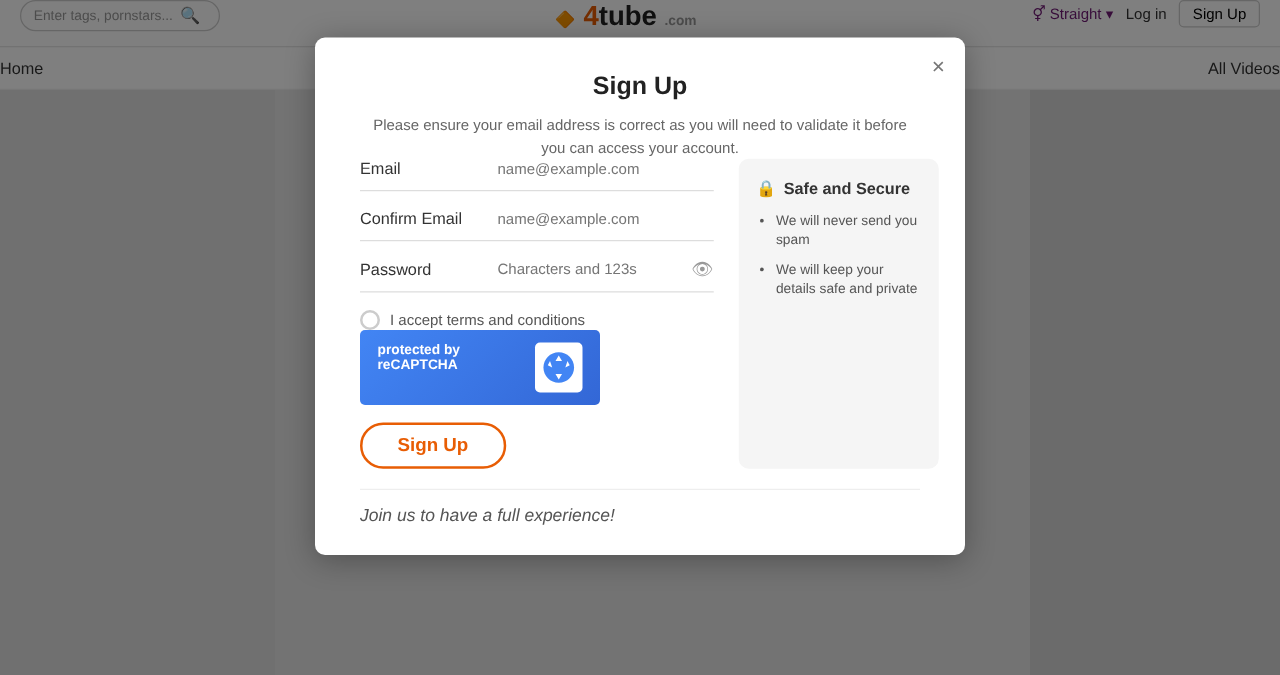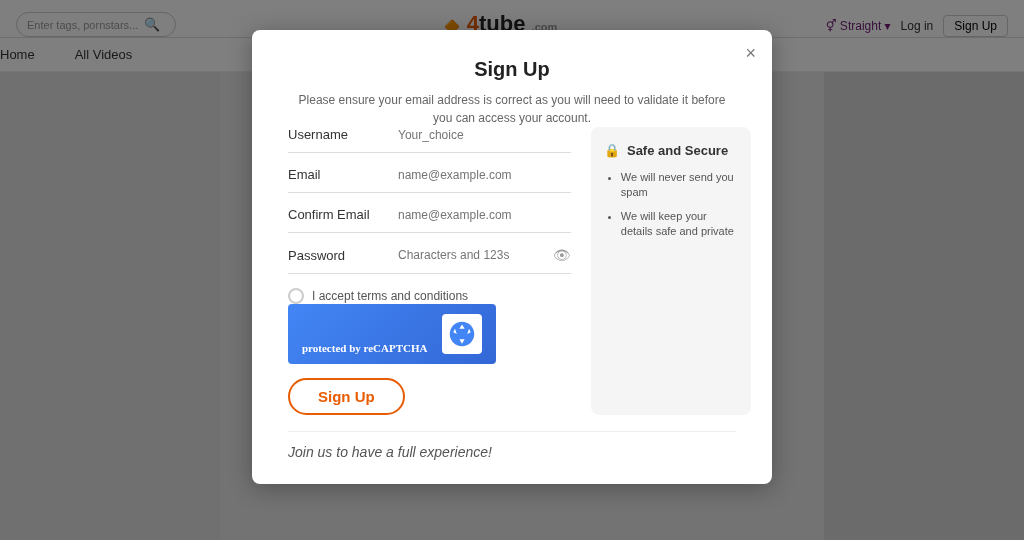--- a/index.html
+++ b/index.html
@@ -20,21 +20,21 @@
       position: relative;
       filter: blur(0px);
     }
 
     
     .top-nav {
       background: #fff;
       border-bottom: 1px solid #ddd;
       height: 38px;
       display: flex;
-      align-items: flex-end;
+      align-items: flex-start;
       padding: 0 16px;
       gap: 12px;
     }
     .search-bar {
       border: 1px solid #ccc;
       border-radius: 20px;
       padding: 4px 10px;
       display: flex;
       align-items: center;
       gap: 6px;
@@ -65,21 +65,21 @@
       cursor: pointer;
     }
 
     
     .second-nav {
       background: #fff;
       border-bottom: 1px solid #eee;
       height: 34px;
       display: flex;
       align-items: center;
-      justify-content: flex-start;
+      justify-content: space-between;
       gap: 40px;
       font-size: 13px;
       color: #333;
     }
     .second-nav-right {
       margin-left: auto;
       padding-right: 16px;
       display: flex;
       gap: 30px;
       font-size: 13px;
@@ -196,28 +196,27 @@
     }
 
     .terms-label {
       font-size: 12px;
       color: #555;
     }
 
     
     .recaptcha-box {
       display: flex;
-      align-items: flex-end;
+      align-items: flex-start;
       justify-content: space-between;
       background: linear-gradient(135deg, #4285f4 0%, #3367d6 100%);
       border-radius: 4px;
       padding: 10px 14px;
       margin-bottom: 14px;
-      width: 208px;
-      font-family: Liberation Serif, serif;
+      width: 192px;
     }
 
     .recaptcha-text {
       color: #fff;
       font-size: 11px;
       font-weight: 600;
     }
 
     .recaptcha-logo {
       width: 40px;
@@ -342,24 +341,20 @@
 
     <div class="modal-title">Sign Up</div>
 
     <div class="modal-subtitle">Please ensure your email address is correct as you will need to validate it
 before you can access your account.</div>
 
     <div class="modal-body">
 
       <div class="form-section">
 
-        <div class="form-row">
-          <label class="form-label">Username</label>
-          <input class="form-input" type="text" placeholder="Your_choice" style="">
-        </div>
 
         <div class="form-row">
           <label class="form-label">Email</label>
           <input class="form-input" type="email" placeholder="name@example.com" style="">
         </div>
 
         <div class="form-row">
           <label class="form-label">Confirm Email</label>
           <input class="form-input" type="email" placeholder="name@example.com" style="">
         </div>

